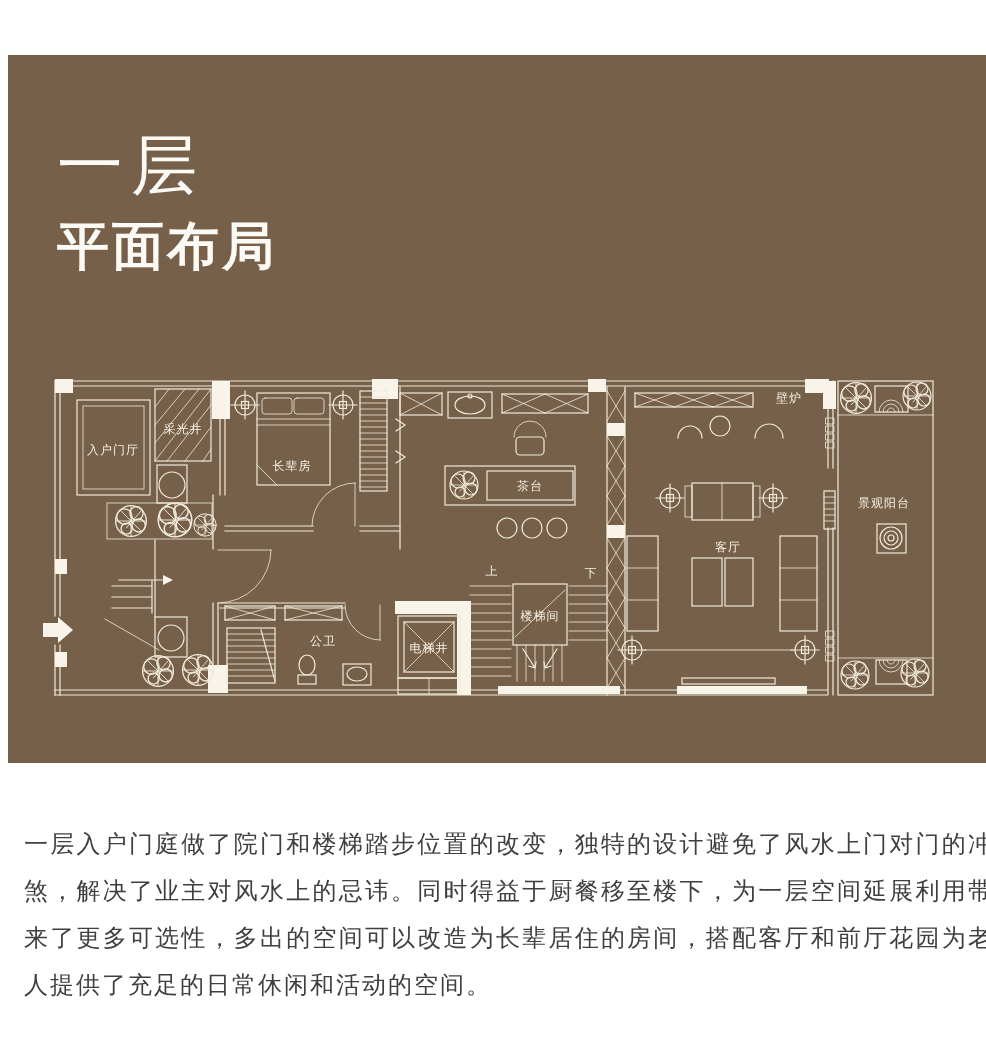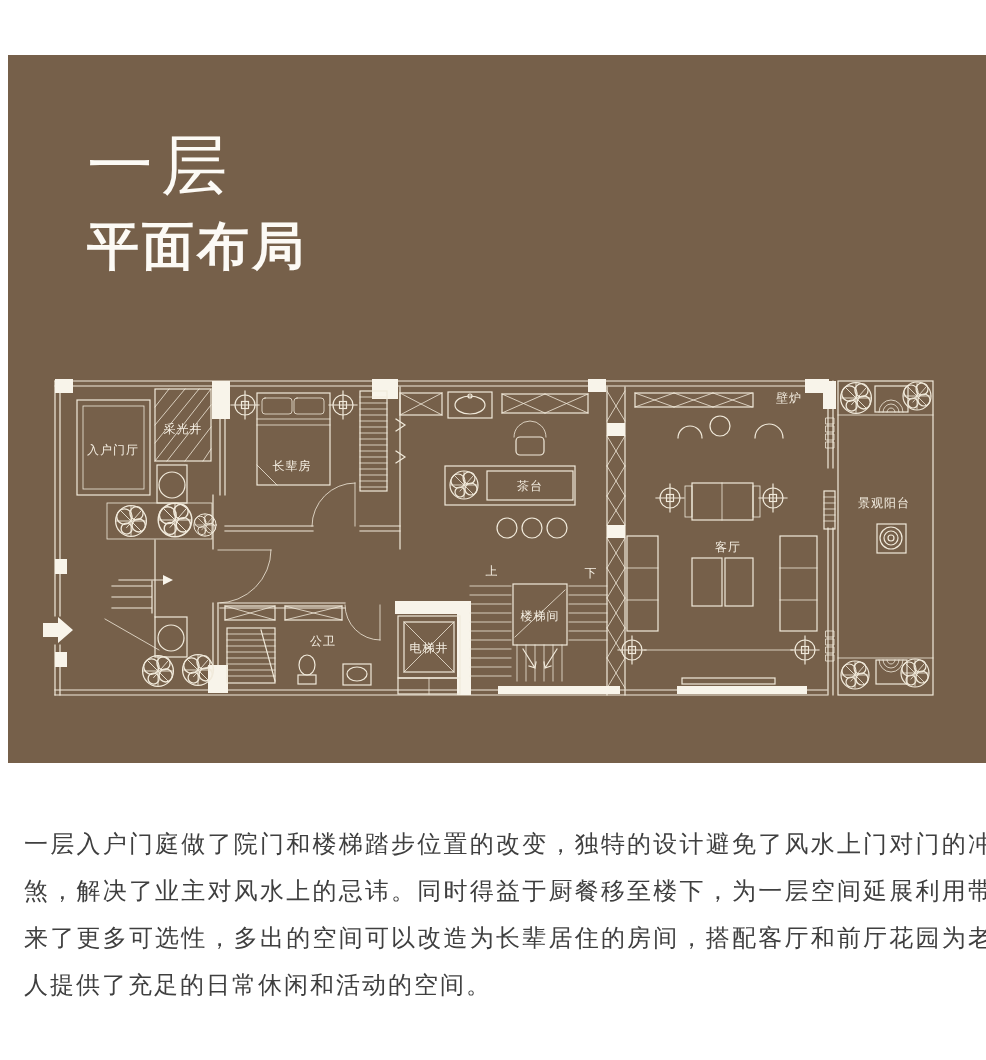--- a/index.html
+++ b/index.html
@@ -5,21 +5,21 @@
   html,body{margin:0;padding:0;}
   body{
     width:986px;height:1060px;position:relative;overflow:hidden;
     background:#ffffff;
     font-family:"Liberation Sans","DejaVu Sans",sans-serif;
   }
   .hero{
     position:absolute;left:8px;top:55px;width:978px;height:708px;
     background:#76604A;
   }
-  .hero-title{position:absolute;left:49px;top:76px;color:#FCFAF5;margin-left:30px;}
+  .hero-title{position:absolute;left:49px;top:76px;color:#FCFAF5;}
   .t1{font-size:66px;font-weight:500;letter-spacing:8px;line-height:1.05;}
   .t2{font-size:52px;font-weight:800;letter-spacing:3px;line-height:1;margin-top:20px;}
   .plan{position:absolute;left:35px;top:318px;width:892px;height:332px;}
   #plan-svg path,#plan-svg rect,#plan-svg circle,#plan-svg ellipse,#plan-svg line,#plan-svg polyline{
     stroke:#F1EADB;fill:none;stroke-width:1.2;stroke-linecap:square;
   }
   #plan-svg .thin{stroke-width:0.8;}
   #plan-svg .pier{fill:#F8F4EA;stroke:none;}
   #plan-svg .fillw{fill:#F8F4EA;stroke:none;}
   #plan-svg text{

